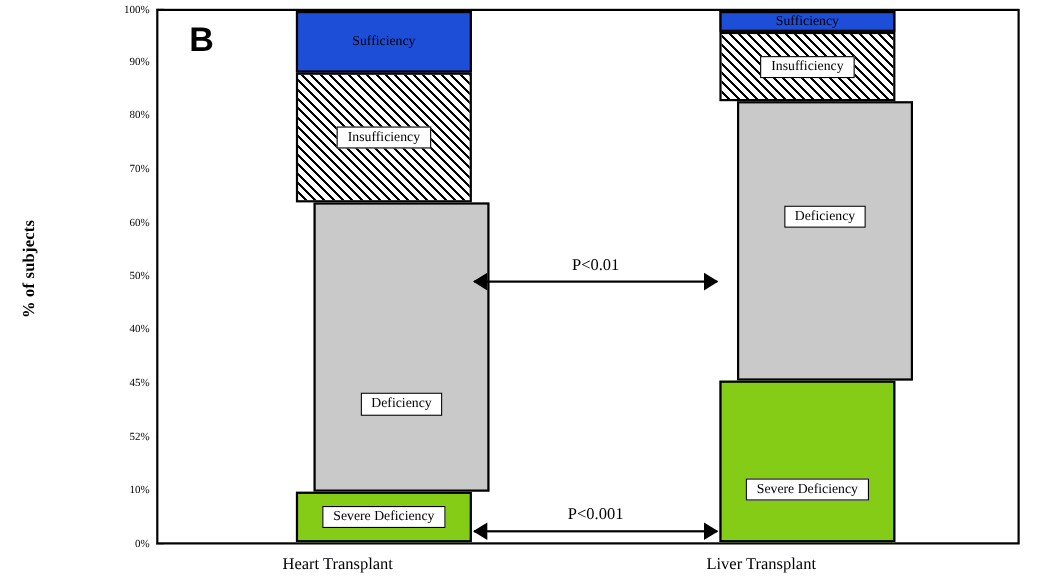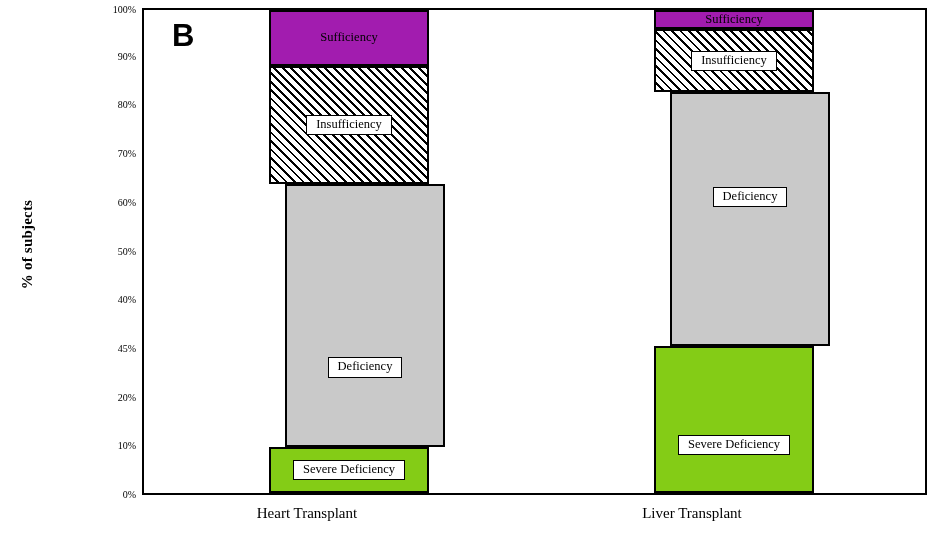--- a/index.html
+++ b/index.html
@@ -84,21 +84,21 @@
   .seg {
     position: absolute;
     left: 0;
     width: 100%;
     box-sizing: border-box;
     border: 2px solid #000000;
     display: flex;
     align-items: center;
     justify-content: center;
   }
-  .seg.sufficiency   { background: #a21caf; }
+  .seg.sufficiency   { background: #1d4ed8; }
   .seg.deficiency    { background: #c9c9c9; margin-left: 16px; }
   .seg.severe        { background: #84cc16; }
   .seg.insufficiency {
     background:
       repeating-linear-gradient(
         45deg,
         #ffffff 0px,
         #ffffff 4px,
         #000000 4px,
         #000000 6px
@@ -185,21 +185,21 @@
 </head>
 <body>
 
 <div id="figure">
 
   <div id="ylabel">% of subjects</div>
 
   <div id="yticks">
     <div class="ytick-label" style="top:487px;">0%</div>
     <div class="ytick-label" style="top:438.3px;">10%</div>
-    <div class="ytick-label" style="top:389.6px;">20%</div>
+    <div class="ytick-label" style="top:389.6px;">52%</div>
     <div class="ytick-label" style="top:340.9px;">45%</div>
     <div class="ytick-label" style="top:292.2px;">40%</div>
     <div class="ytick-label" style="top:243.5px;">50%</div>
     <div class="ytick-label" style="top:194.8px;">60%</div>
     <div class="ytick-label" style="top:146.1px;">70%</div>
     <div class="ytick-label" style="top:97.4px;">80%</div>
     <div class="ytick-label" style="top:48.7px;">90%</div>
     <div class="ytick-label" style="top:2px;">100%</div>
   </div>
 
@@ -250,20 +250,32 @@
 
       <div class="seg deficiency" style="bottom:147.3px; height:253.6px;">
         <span class="seg-label" style="position:relative; top:-22px;">Deficiency</span>
       </div>
 
       <div class="seg severe" style="bottom:0px; height:147.3px;">
         <span class="seg-label" style="position:relative; top:26px;">Severe Deficiency</span>
       </div>
     </div>
 
-
+    <div class="sig" style="left:287px; top:225px; width:221px;">
+      <div class="arrow-line"></div>
+      <div class="arrow-head left"></div>
+      <div class="arrow-head right"></div>
+      <div class="sig-text">P&lt;0.01</div>
+    </div>
+
+    <div class="sig" style="left:287px; top:452px; width:221px;">
+      <div class="arrow-line"></div>
+      <div class="arrow-head left"></div>
+      <div class="arrow-head right"></div>
+      <div class="sig-text">P&lt;0.001</div>
+    </div>
 
   </div>
 
   <div class="xlabel" style="left:572px; width:240px;">Liver Transplant</div>
   <div class="xlabel" style="left:187px; width:240px;">Heart Transplant</div>
 
 </div>
 
 </body></html>

